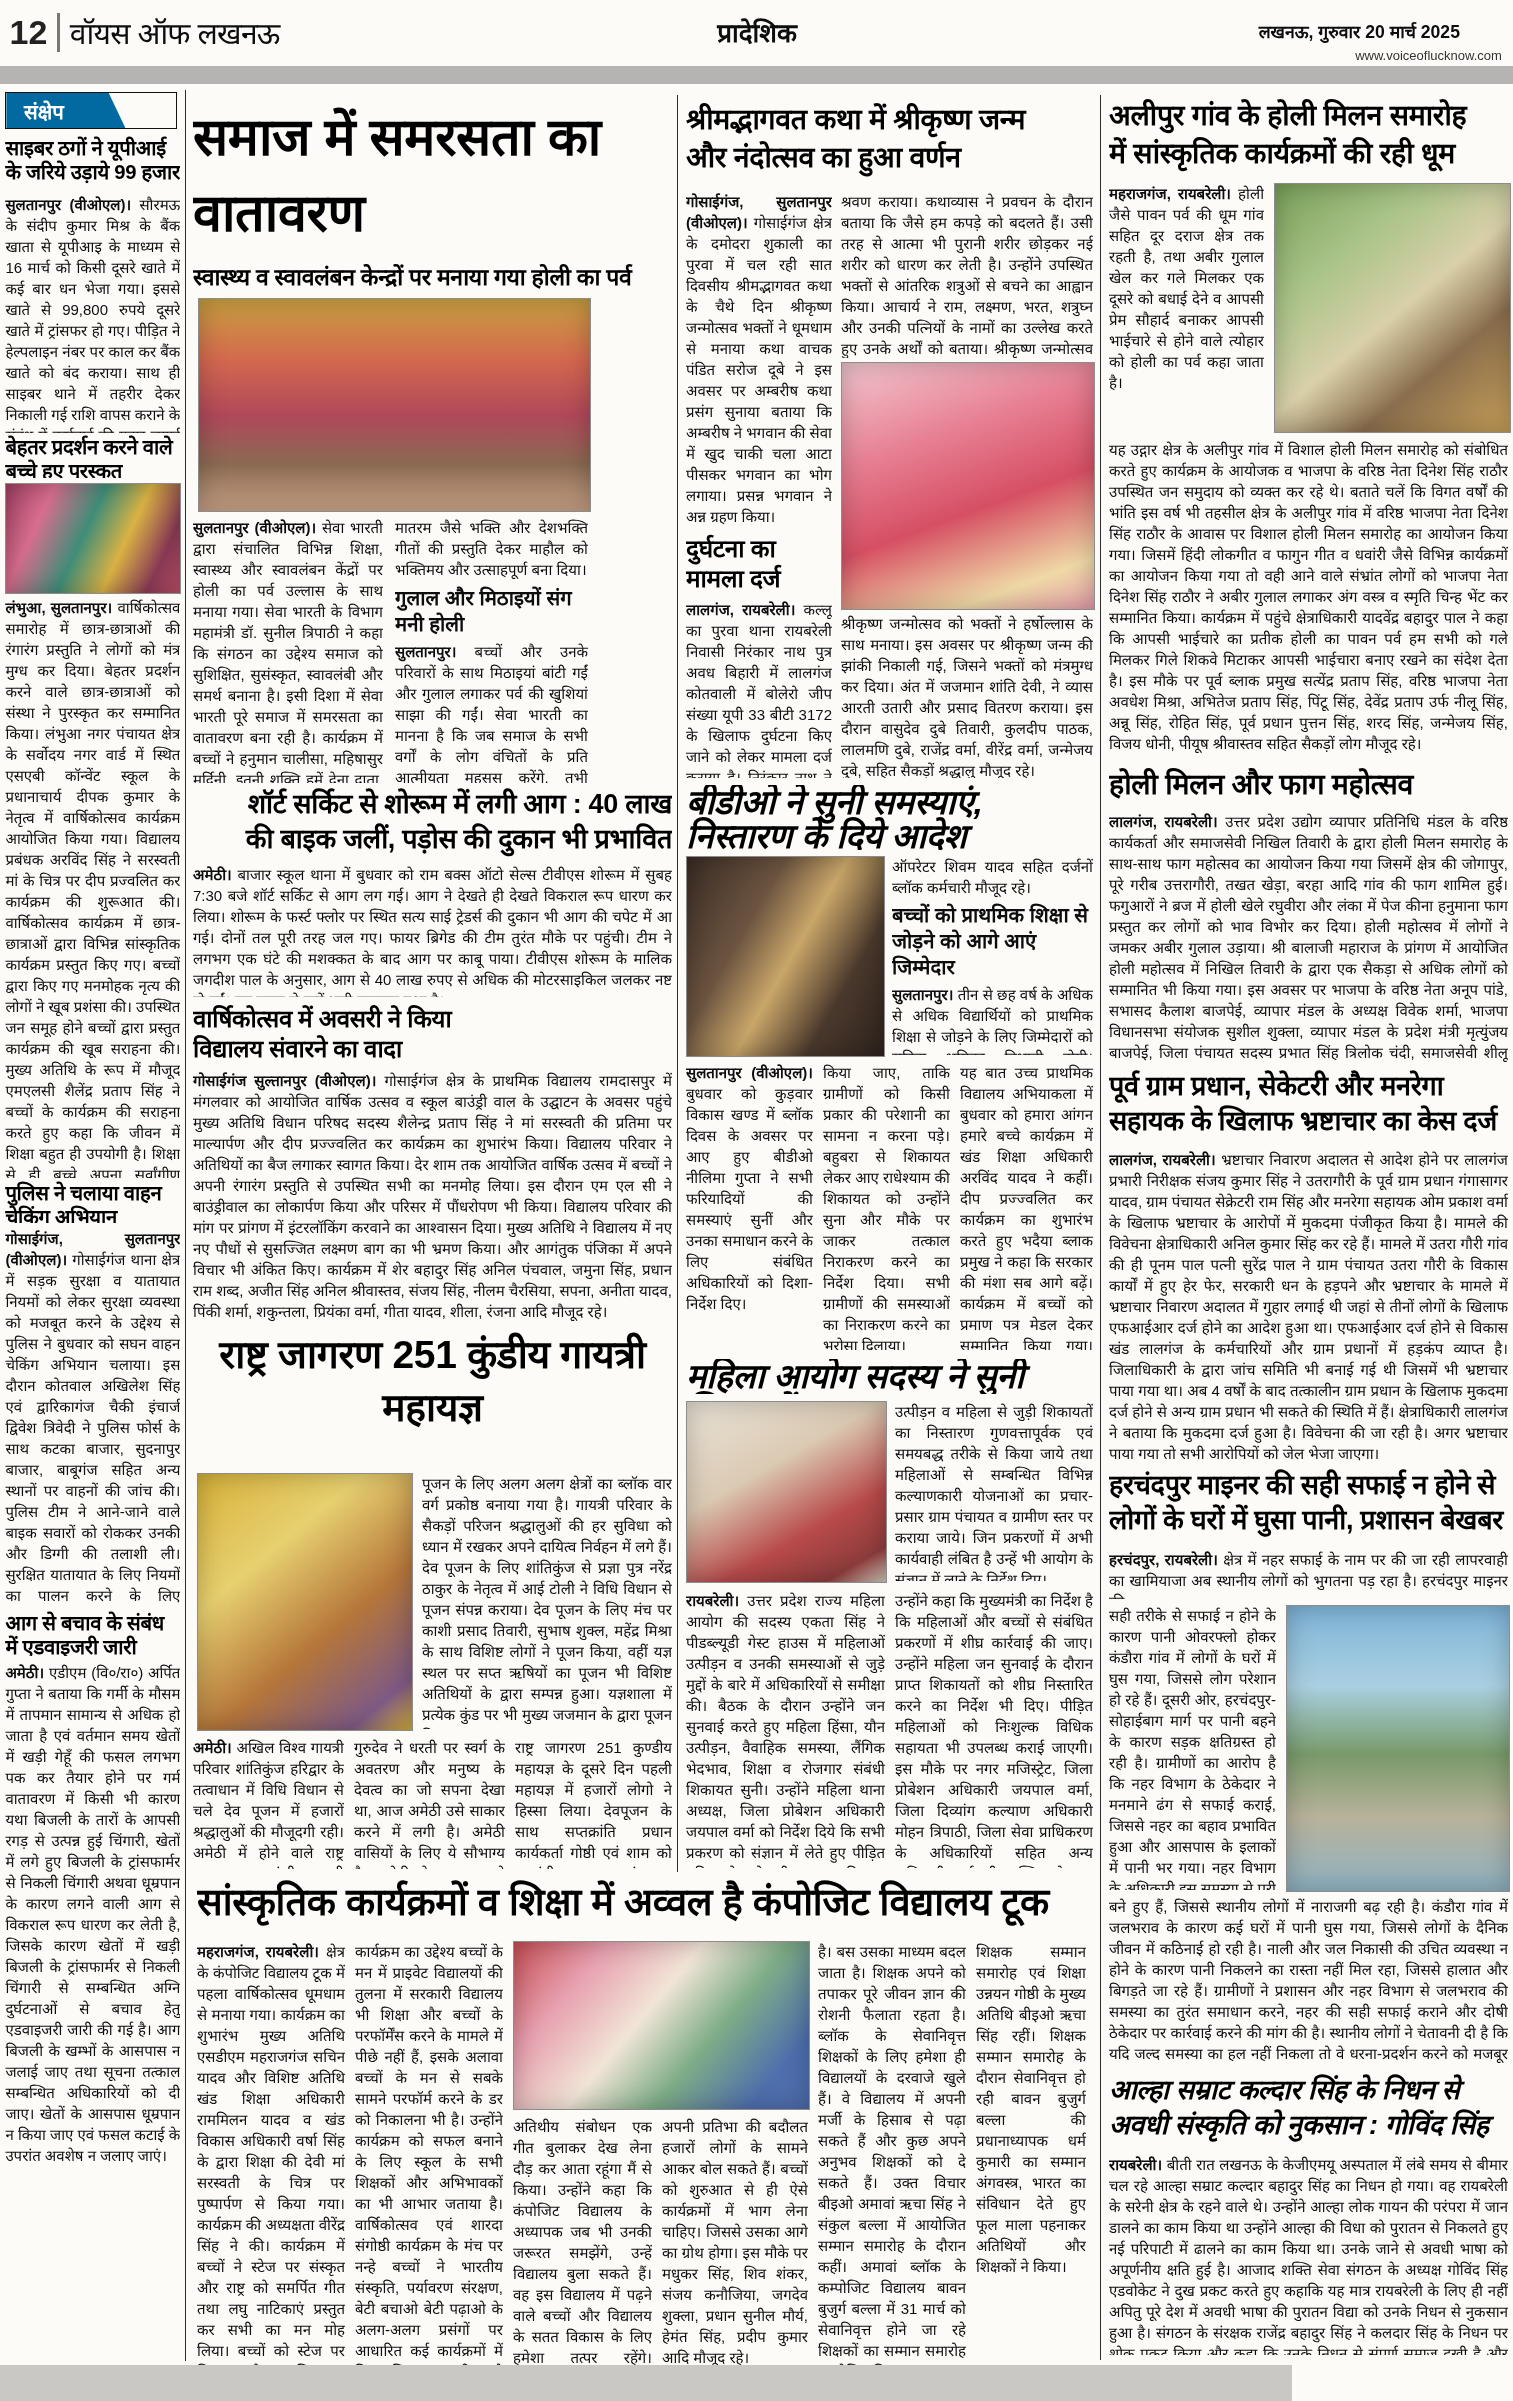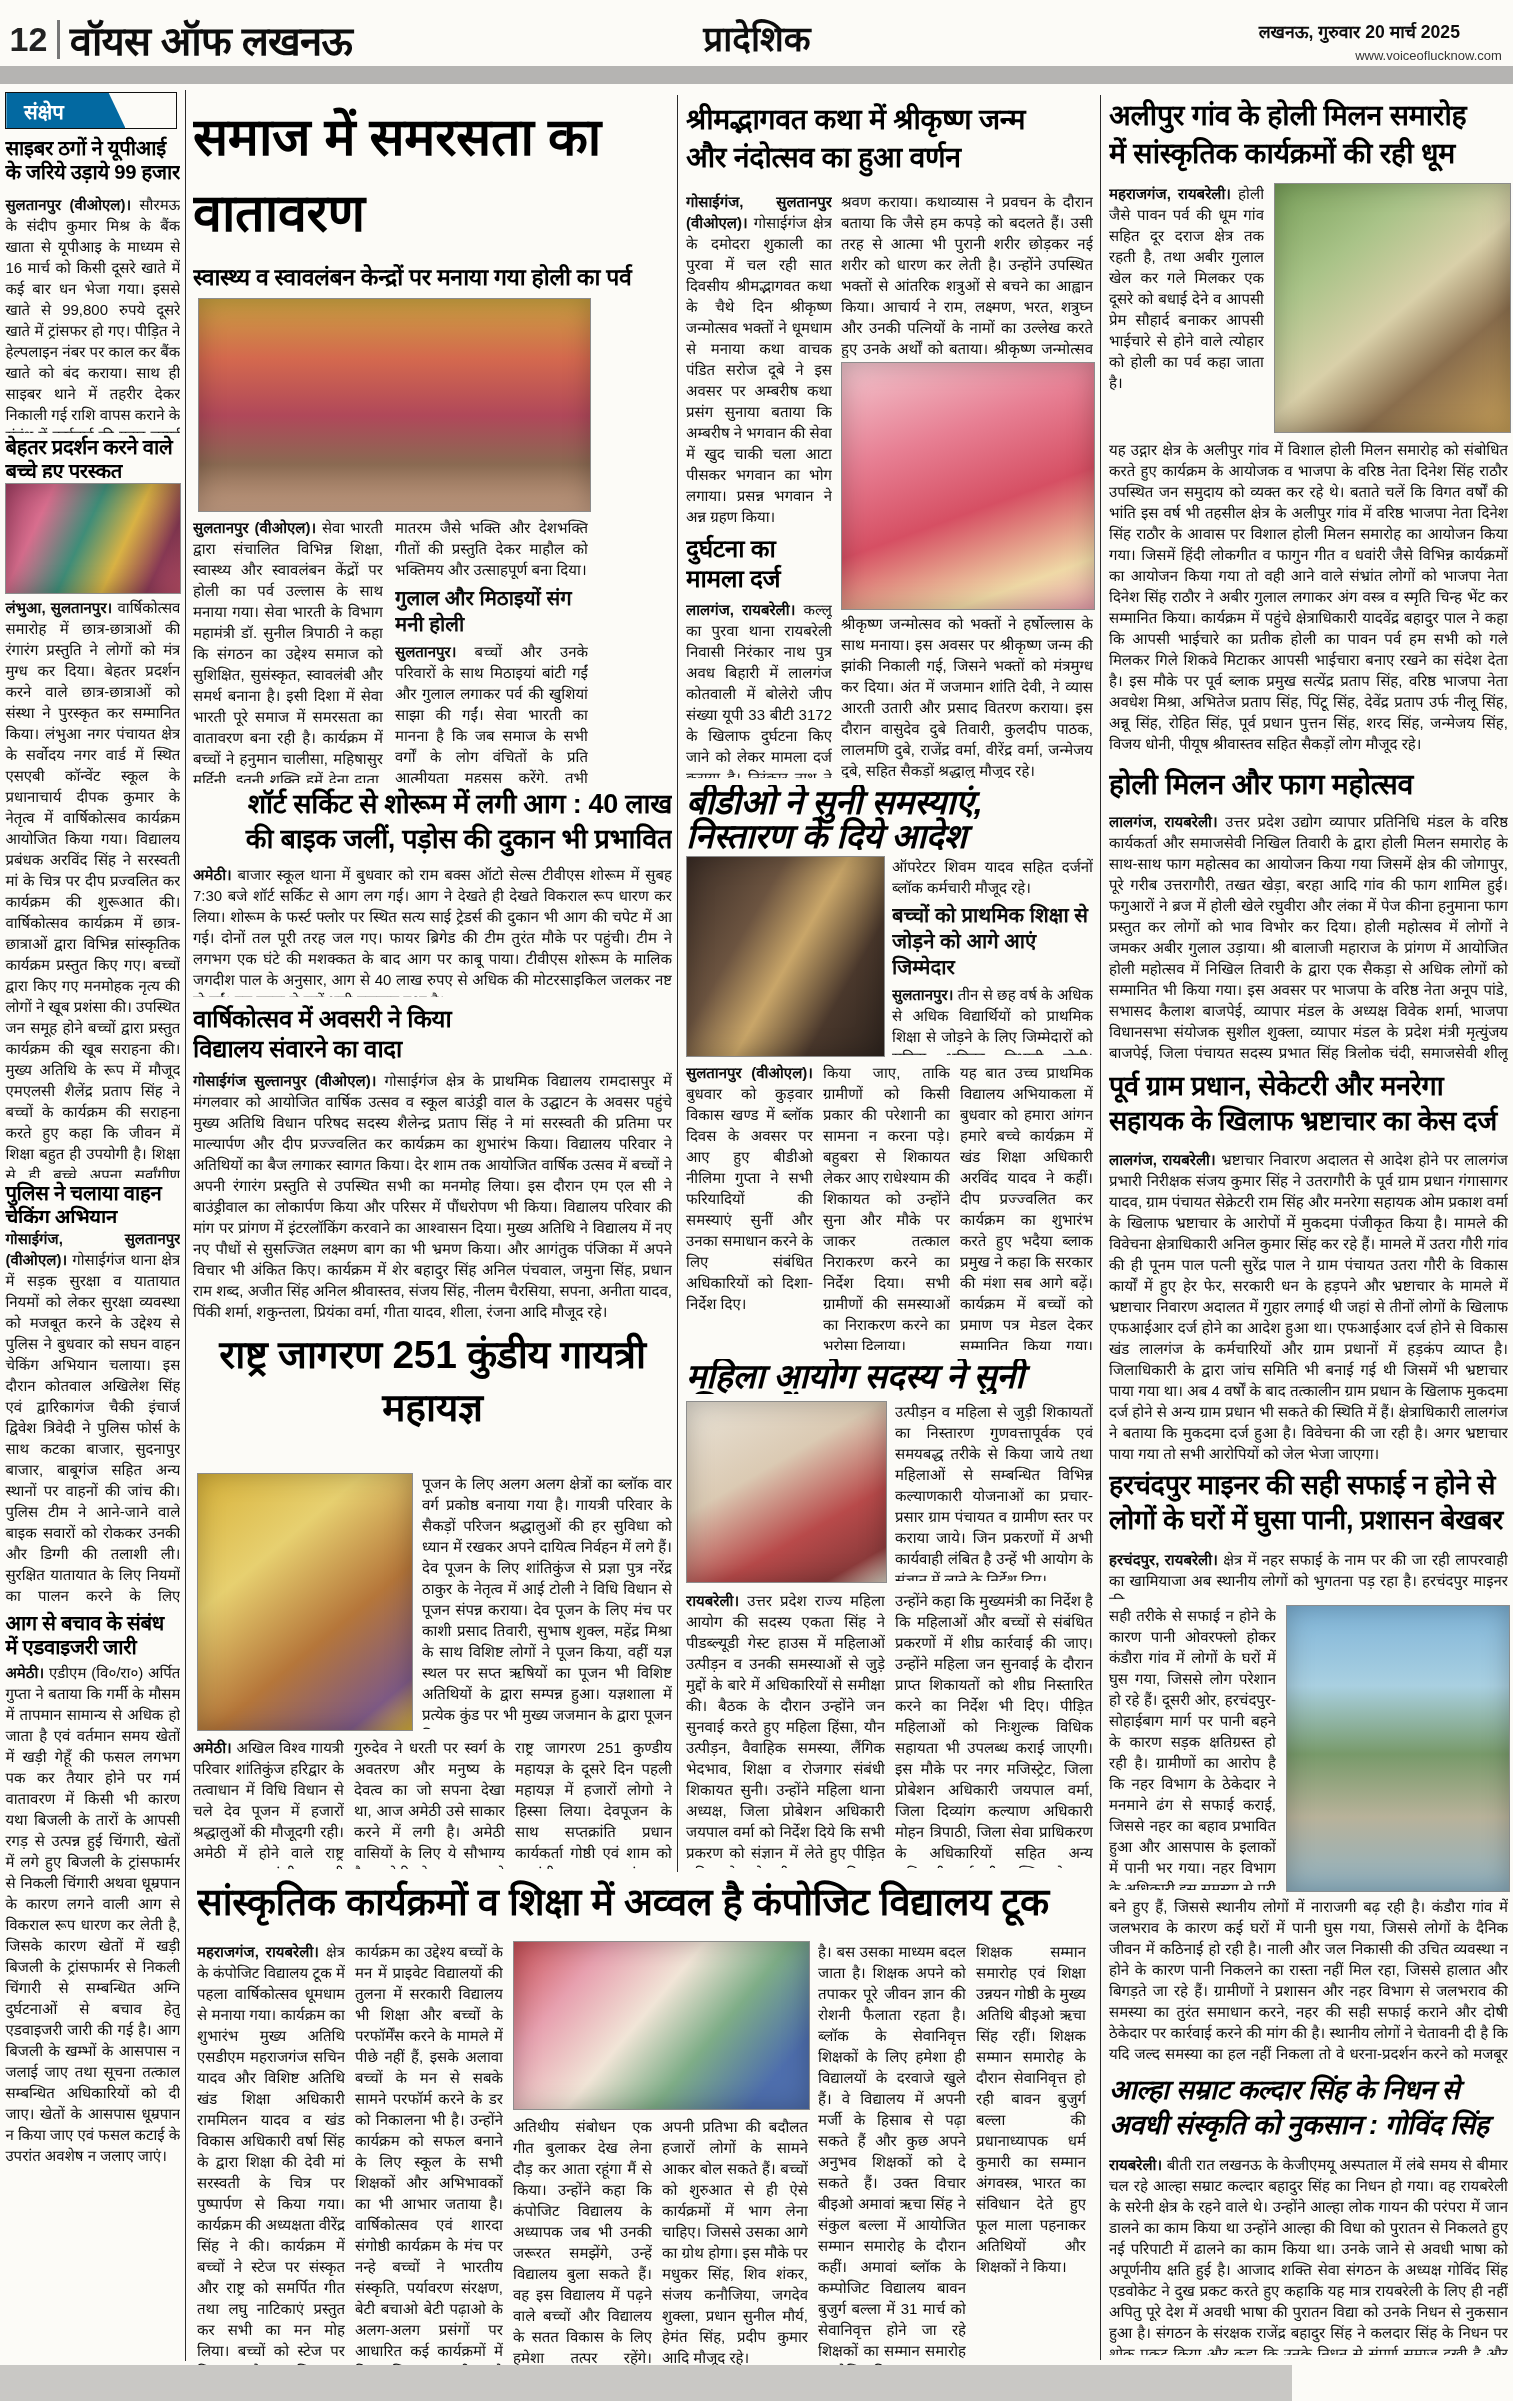--- a/index.html
+++ b/index.html
@@ -17,23 +17,23 @@
   .h-sec{font-size:27px;line-height:35px;}
   .h-mlc{font-size:24px;line-height:30px;}
   .h-big{font-size:39px;line-height:53px;}
   .h-one{font-size:34px;line-height:34px;font-style:italic;}
   .h-comp{font-size:38px;line-height:53px;white-space:nowrap;}
   .ch{font-weight:800;font-size:20.3px;line-height:26px;}
   .ch-sm{font-weight:800;font-size:16.3px;line-height:21px;}
   .photo{border:0.7px solid #8c8c8c;box-shadow:inset 0 0 27px rgba(0,0,0,.25);}
   .vrule{width:1.4px;background:#2b2b2b;}
   .hband{background:#b5b4b2;}
-  .masthead{font-size:40px;font-weight:700;letter-spacing:-0.7px;}
+  .masthead{font-size:30px;font-weight:400;letter-spacing:-0.7px;}
   .pageno{font-size:34px;font-weight:800;color:#222;}
-  .section-name{font-size:35px;font-weight:800;}
+  .section-name{font-size:26px;font-weight:800;}
   .date-line{font-size:17.6px;font-weight:700;text-align:center;}
   .site{font-size:13px;color:#333;text-align:right;}
   .brief-box{border:1.4px solid #111;}
   .brief-banner{position:absolute;left:0;top:0;height:100%;width:70%;background:#0369a1;
     clip-path:polygon(0 0,86% 0,100% 100%,0 100%);display:flex;align-items:center;}
   .brief-banner span{color:#fff;font-size:20.3px;font-weight:800;padding-left:17.6px;}
   .ph-dance{background:linear-gradient(115deg,#a34064,#d86e8e 22%,#3f8d78 45%,#d9b244 65%,#8a3a56 85%,#c2526b);}
   .ph-seva{background:linear-gradient(180deg,#c9a040 0%,#d4694e 28%,#b0485a 55%,#8a6a52 78%,#caa287 100%);}
   .ph-bhag{background:linear-gradient(160deg,#f3c7cf,#e77f93 32%,#d64f63 58%,#efd9a6 85%,#e9a0ae);}
   .ph-alipur{background:linear-gradient(140deg,#79a15a,#a9c388 28%,#d9d0a9 52%,#8a6e4d 72%,#c9a159);}

